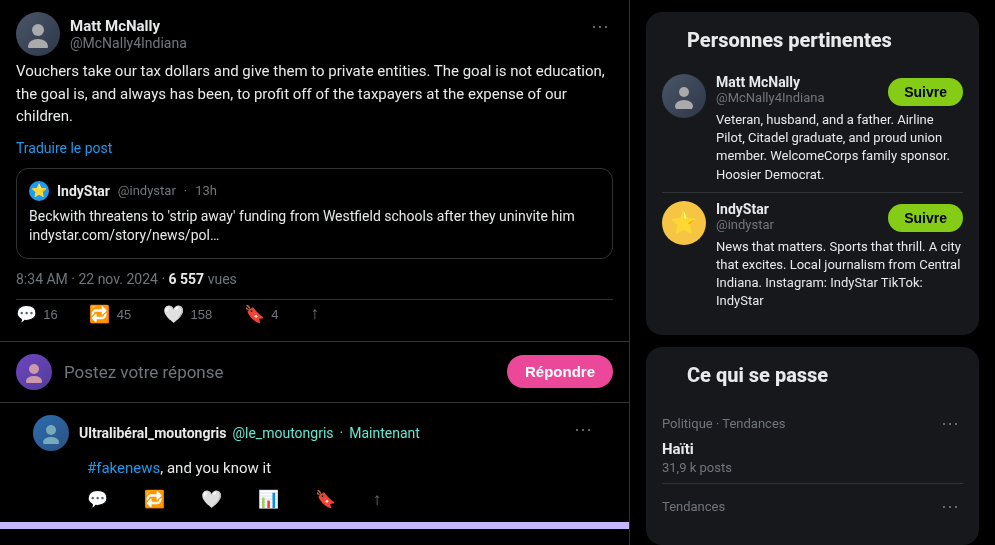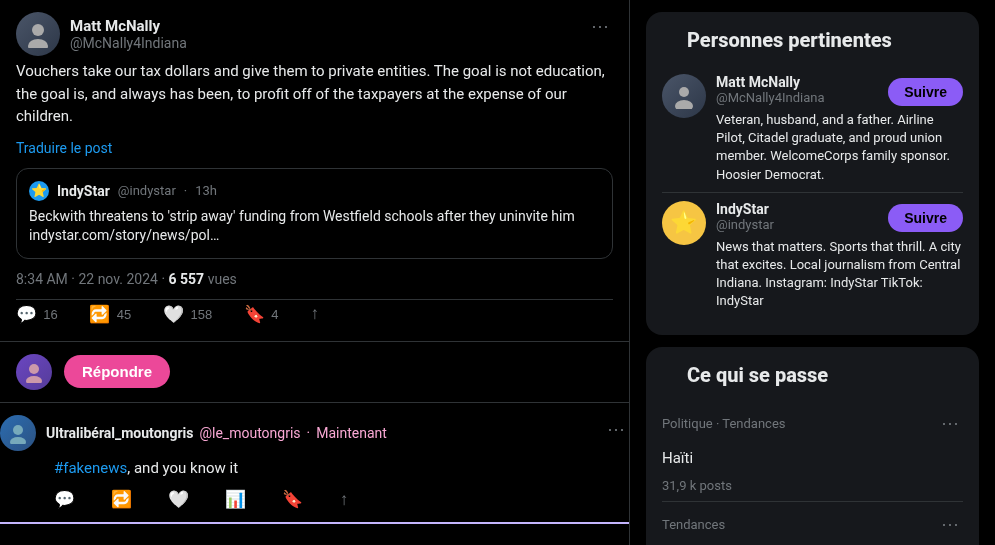--- a/index.html
+++ b/index.html
@@ -204,22 +204,22 @@
       border: none;
       border-radius: 20px;
       padding: 8px 18px;
       font-size: 15px;
       font-weight: 700;
       cursor: pointer;
     }
 
     
     .comment-card {
-      padding: 12px 0;
-      border-bottom: 2px solid #c4b5fd;
+      padding: 12px 33px;
+      border-bottom: 7px solid #c4b5fd;
     }
     .comment-header {
       display: flex;
       align-items: flex-start;
       justify-content: space-between;
     }
     .comment-header-left {
       display: flex;
       align-items: center;
       gap: 10px;
@@ -230,21 +230,21 @@
       gap: 6px;
       flex-wrap: wrap;
     }
     .comment-name {
       font-weight: 700;
       font-size: 14px;
       color: #e7e9ea;
     }
     .comment-handle-time {
       font-size: 14px;
-      color: #f9a8d4;
+      color: #5eead4;
     }
     .comment-body {
       font-size: 15px;
       color: #e7e9ea;
       margin-top: 6px;
       margin-left: 54px;
       line-height: 1.5;
     }
     .hashtag { color: #1d9bf0; }
     .comment-actions {
@@ -322,21 +322,21 @@
       font-size: 13px;
       color: #71767b;
       margin-bottom: 4px;
     }
     .person-bio {
       font-size: 13px;
       color: #e7e9ea;
       line-height: 1.4;
     }
     .follow-btn {
-      background: #8b5cf6;
+      background: #84cc16;
       color: #000;
       border: none;
       border-radius: 20px;
       padding: 6px 16px;
       font-size: 14px;
       font-weight: 700;
       cursor: pointer;
       white-space: nowrap;
     }
 
@@ -351,23 +351,23 @@
       display: flex;
       align-items: center;
       justify-content: space-between;
     }
     .trend-category {
       font-size: 13px;
       color: #71767b;
     }
     .trend-name {
       font-size: 15px;
-      font-weight: 400;
-      color: #e7e9ea;
-      margin: 11px 0;
+      font-weight: 700;
+      color: #e7e9ea;
+      margin: 2px 0;
     }
     .trend-count {
       font-size: 13px;
       color: #71767b;
     }
   </style>
 </head>
 <body>
 
 <div class="left-col">
@@ -436,20 +436,21 @@
     </div>
   </div>
 
   <div class="reply-box">
     <div class="avatar avatar-reply">
       <svg width="22" height="22" viewBox="0 0 22 22" fill="none">
         <circle cx="11" cy="8" r="5" fill="#c9a"></circle>
         <ellipse cx="11" cy="20" rx="8" ry="5" fill="#c9a"></ellipse>
       </svg>
     </div>
+    <span class="reply-input">Postez votre réponse</span>
     <button class="reply-btn">Répondre</button>
   </div>
 
   <div class="comment-card">
     <div class="comment-header">
       <div class="comment-header-left">
         <div class="avatar avatar-comment">
           <svg width="22" height="22" viewBox="0 0 22 22" fill="none">
             <circle cx="11" cy="8" r="5" fill="#7ab"></circle>
             <ellipse cx="11" cy="20" rx="8" ry="5" fill="#7ab"></ellipse>

